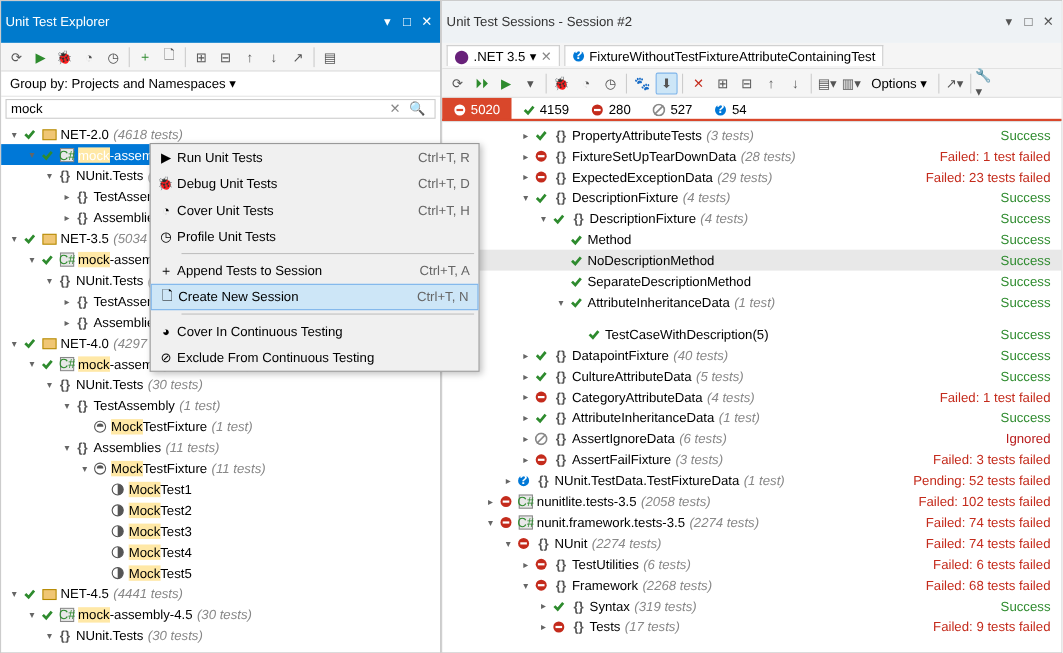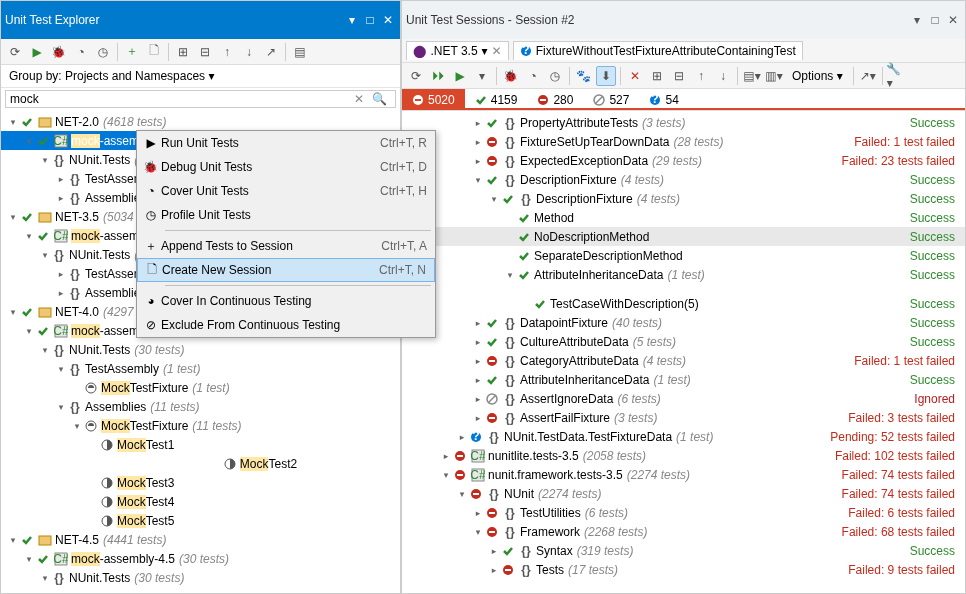--- a/index.html
+++ b/index.html
@@ -279,21 +279,21 @@
       <div class="row" style="padding-left: 86px;">
         <span class="exp"></span>
         <span class="ico">
           <svg width="14" height="14">
             <circle cx="7" cy="7" r="5" fill="#fff" stroke="#555"></circle>
             <path d="M7 2 A5 5 0 0 1 7 12 Z" fill="#555"></path>
           </svg>
         </span>
         <span class="label"><span class="hl-text">Mock</span>Test1</span>
       </div>
-      <div class="row" style="padding-left: 110px; justify-content: center;">
+      <div class="row" style="padding-left: 86px;">
         <span class="exp"></span>
         <span class="ico">
           <svg width="14" height="14">
             <circle cx="7" cy="7" r="5" fill="#fff" stroke="#555"></circle>
             <path d="M7 2 A5 5 0 0 1 7 12 Z" fill="#555"></path>
           </svg>
         </span>
         <span class="label"><span class="hl-text">Mock</span>Test2</span>
       </div>
       <div class="row" style="padding-left: 86px;">

